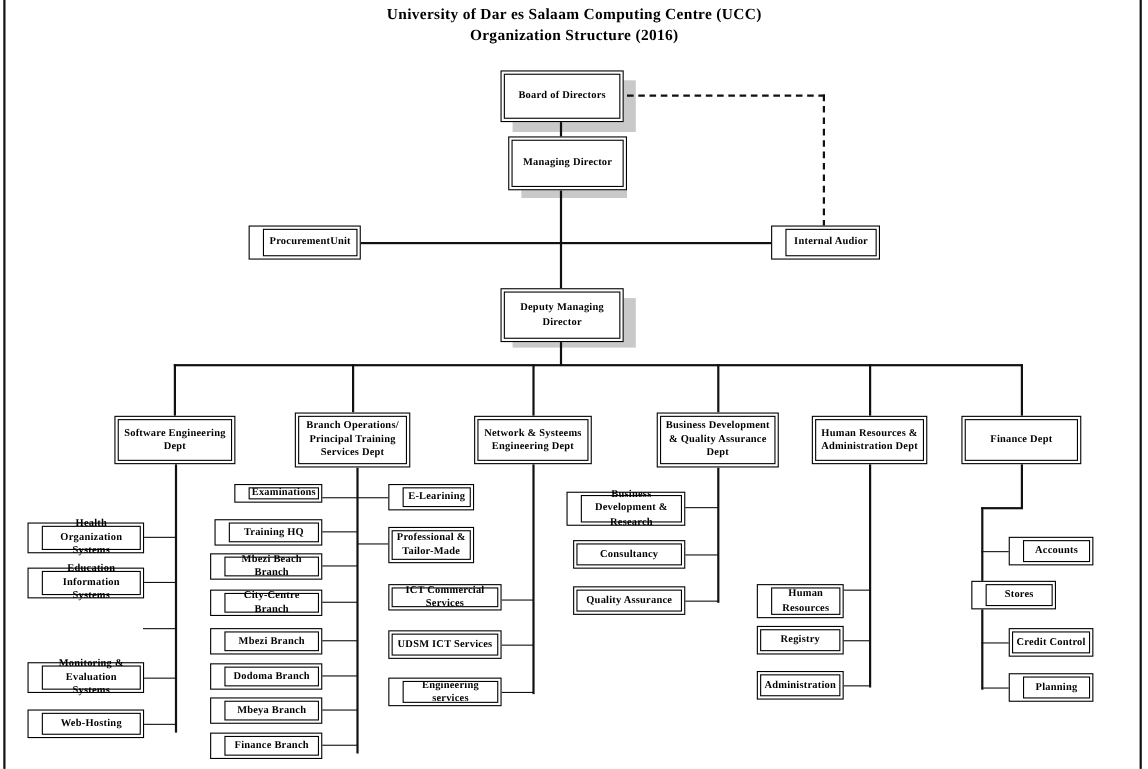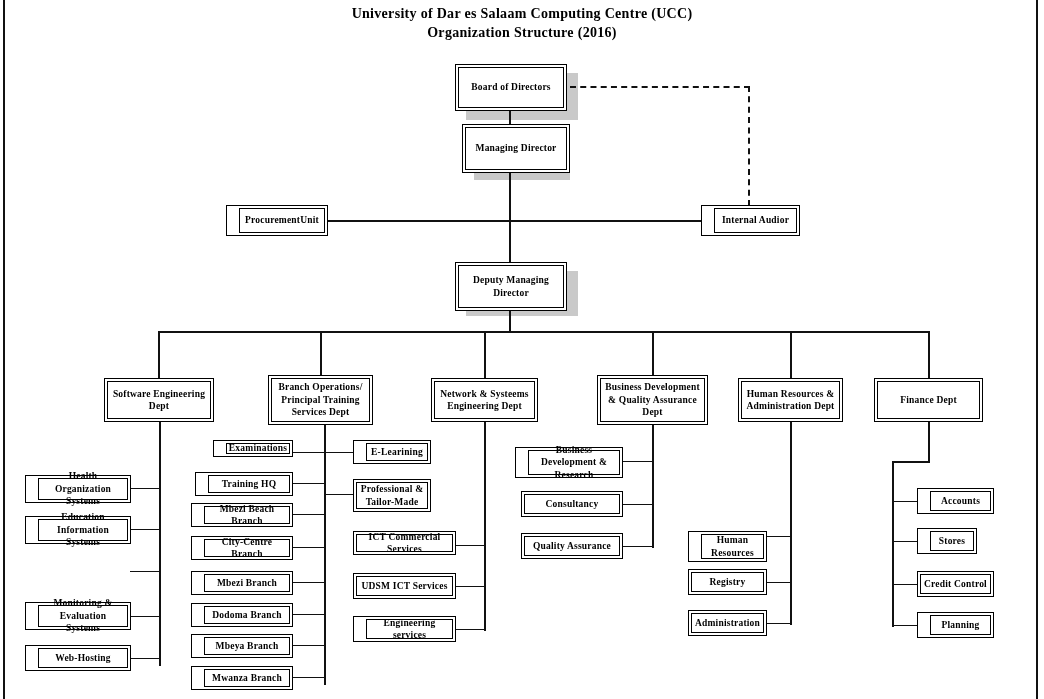--- a/index.html
+++ b/index.html
@@ -229,21 +229,21 @@
   <div class="box thick" style="left:191px; top:571px; width:102px; height:24px;">
     <div class="inner">Mbezi Branch</div>
   </div>
   <div class="box thick" style="left:191px; top:603px; width:102px; height:24px;">
     <div class="inner">Dodoma Branch</div>
   </div>
   <div class="box thick" style="left:191px; top:634px; width:102px; height:24px;">
     <div class="inner">Mbeya Branch</div>
   </div>
   <div class="box thick" style="left:191px; top:666px; width:102px; height:24px;">
-    <div class="inner">Mwanza Branch</div>
+    <div class="inner">Finance Branch</div>
   </div>
 
   <div class="ln thin h" style="left:325px; top:452px; width:29px;"></div>
   <div class="ln thin h" style="left:325px; top:494px; width:29px;"></div>
 
   <div class="box thick" style="left:353px; top:440px; width:78px; height:24px;">
     <div class="inner">E-Learining</div>
   </div>
   <div class="box" style="left:353px; top:479px; width:78px; height:33px;">
     <div class="inner">Professional &amp; Tailor-Made</div>
@@ -298,21 +298,21 @@
   <div class="ln h" style="left:892px; top:461px; width:38px;"></div>
   <div class="ln v" style="left:892px; top:461px; height:166px;"></div>
   <div class="ln thin h" style="left:892px; top:501px; width:26px;"></div>
   <div class="ln thin h" style="left:892px; top:541px; width:26px;"></div>
   <div class="ln thin h" style="left:892px; top:584px; width:26px;"></div>
   <div class="ln thin h" style="left:892px; top:625px; width:26px;"></div>
 
   <div class="box thick" style="left:917px; top:488px; width:77px; height:26px;">
     <div class="inner">Accounts</div>
   </div>
-  <div class="box thick" style="left:917px; top:528px; width:60px; height:26px;">
+  <div class="box thick" style="left:883px; top:528px; width:77px; height:26px;">
     <div class="inner">Stores</div>
   </div>
   <div class="box" style="left:917px; top:571px; width:77px; height:26px;">
     <div class="inner">Credit Control</div>
   </div>
   <div class="box thick" style="left:917px; top:612px; width:77px; height:26px;">
     <div class="inner">Planning</div>
   </div>
 
 </div>

